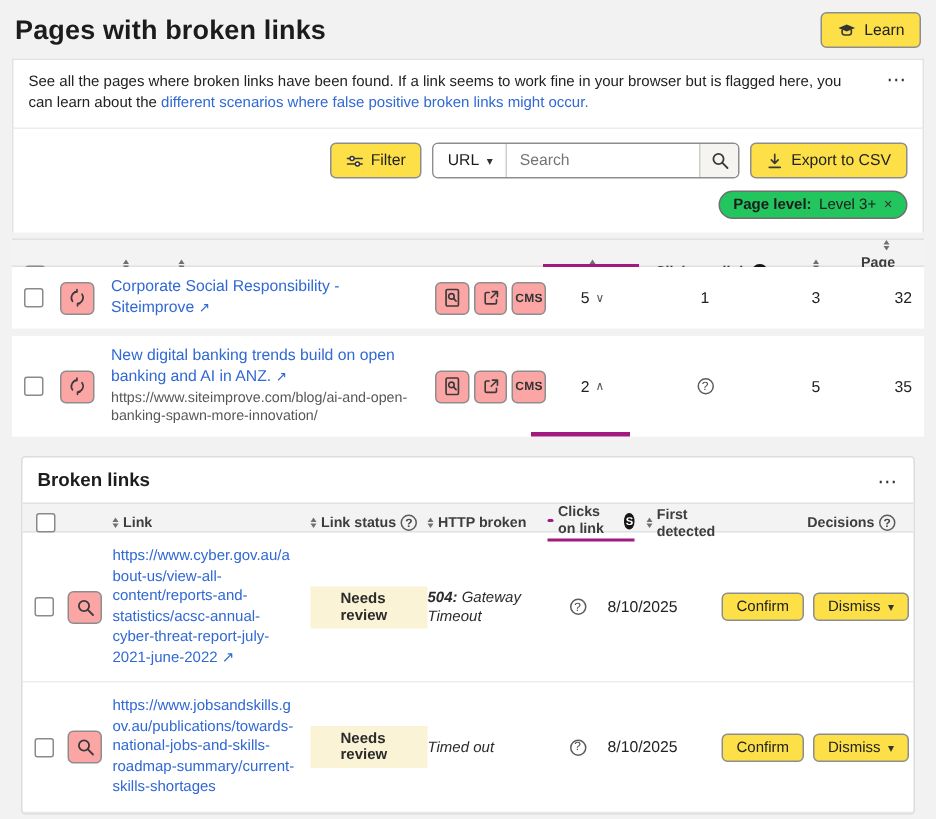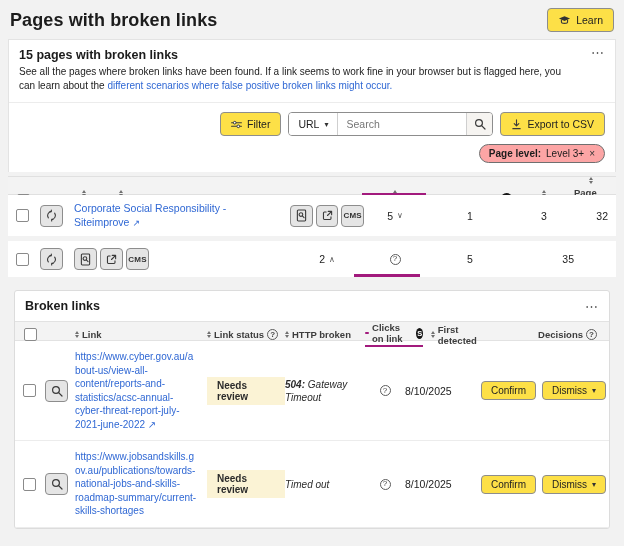--- a/index.html
+++ b/index.html
@@ -32,21 +32,21 @@
   .summary .s-desc a{color:var(--link);cursor:pointer;}
   .dots{position:absolute;top:6px;right:10px;background:none;border:none;font-size:13px;letter-spacing:1px;color:#333;cursor:pointer;line-height:1;font-family:inherit;}
 
   .controls{display:flex;justify-content:flex-end;align-items:center;gap:7px;padding:9px 10px 8px 10px;}
   .searchgroup{display:flex;align-items:stretch;border:1px solid var(--btnborder);border-radius:4px;overflow:hidden;background:#fff;}
   .scope{display:flex;align-items:center;gap:5px;padding:0 9px;font-size:10.5px;border-right:1px solid #cfcfcf;cursor:pointer;background:#fff;}
   .scope .caret{font-size:8px;color:#333;}
   .searchinput{border:none;outline:none;font-size:10.5px;padding:5px 8px;width:128px;font-family:inherit;color:#333;}
   .searchbtn{display:flex;align-items:center;justify-content:center;width:26px;background:#f6f4f1;border:none;border-left:1px solid #cfcfcf;cursor:pointer;}
   .pillrow{display:flex;justify-content:flex-end;padding:0 10px 9px 10px;}
-  .pill{display:inline-flex;align-items:center;gap:5px;border:1px solid #6f6f6f;border-radius:11px;padding:3px 9px;font-size:10px;background:#fca5a5;cursor:pointer;}
+  .pill{display:inline-flex;align-items:center;gap:5px;border:1px solid #6f6f6f;border-radius:11px;padding:3px 9px;font-size:10px;background:#22c55e;cursor:pointer;}
   .pill b{font-weight:bold;}
   .pill .x{font-size:10px;color:#333;cursor:pointer;}
 
   
   .pgrid{display:grid;grid-template-columns:24px 34px 216px 74px 62px 88px 60px 34px;align-items:center;}
   .thead{margin:4px 8px 0 8px;background:var(--headbg);border-top:1px solid #e0e0e0;border-bottom:1px solid #e0e0e0;height:19px;padding:0 8px;position:relative;font-size:9.5px;color:#3d3d3d;}
   .thead .hcell{display:flex;align-items:center;gap:3px;font-weight:bold;flex-direction:column;}
   .thead::after{content:"";position:absolute;left:354px;bottom:-1px;width:64px;height:2px;background:var(--accent);}
   .titleurl-heads{display:flex;gap:18px;}
   .ha-right{justify-content:flex-end;}
@@ -55,42 +55,42 @@
   .sortdash{width:6px;height:2px;background:var(--accent);border-radius:1px;}
   .sorticon{display:inline-flex;flex-direction:column;gap:1px;align-items:center;}
   .sorticon i{display:block;width:0;height:0;border-left:2.5px solid transparent;border-right:2.5px solid transparent;}
   .sorticon .up{border-bottom:3px solid #6f6f6f;}
   .sorticon .dn{border-top:3px solid #6f6f6f;}
 
   .prow{margin:0 8px;background:#fff;padding:7px 8px;position:relative;}
   .prow + .prow{margin-top:5px;}
   .row-expanded::after{content:"";position:absolute;left:346px;bottom:0;width:66px;height:3px;background:var(--accent);}
   .cb{width:13px;height:13px;border:1px solid #8a8a8a;border-radius:2px;background:#fff;cursor:pointer;}
-  .iconbtn{display:inline-flex;align-items:center;justify-content:center;width:23px;height:22px;background:#e5e5e5;border:1px solid var(--btnborder);border-radius:4px;cursor:pointer;}
+  .iconbtn{display:inline-flex;align-items:center;justify-content:center;width:23px;height:22px;background:#fca5a5;border:1px solid var(--btnborder);border-radius:4px;cursor:pointer;}
   .titlecell{padding-right:10px;}
   .titlecell .tlink{color:var(--link);font-size:10.5px;line-height:1.3;text-decoration:none;cursor:pointer;}
   .titlecell .ext{color:var(--link);font-size:9px;margin-left:3px;}
   .titlecell .turl{color:#585858;font-size:9.5px;line-height:1.3;margin-top:1px;overflow-wrap:anywhere;}
   .iconscell{display:flex;gap:3px;}
   .cmsbtn{font-size:8px;font-weight:bold;color:#333;letter-spacing:.2px;}
   .numcell{font-size:10.5px;color:#222;display:flex;align-items:center;}
   .chev{font-size:8px;color:#555;margin-left:4px;}
   .qicon{display:inline-flex;align-items:center;justify-content:center;width:11px;height:11px;border:1px solid #5c5c5c;border-radius:50%;font-size:8px;color:#444;line-height:1;}
   .sbadge{display:inline-flex;align-items:center;justify-content:center;width:11px;height:11px;background:#151515;color:#fff;border-radius:50%;font-size:7.5px;font-weight:bold;line-height:1;}
 
   
   .blcard{margin:13px 14px 0 14px;background:#fff;border:1px solid #dcdcdc;border-radius:3px;overflow:hidden;}
   .blhead{display:flex;justify-content:space-between;align-items:center;padding:8px 10px;}
   .blhead .bltitle{font-size:12.5px;font-weight:bold;}
   .blgrid{display:grid;grid-template-columns:22px 30px 132px 78px 80px 40px 76px 1fr;align-items:center;}
   .blthead{background:var(--headbg);border-top:1px solid #e2e2e2;border-bottom:1px solid #e2e2e2;height:20px;padding:0 8px;font-size:9.5px;color:#3d3d3d;}
   .blthead .hcell{display:flex;align-items:center;gap:3px;font-weight:bold;}
   .blrow{padding:9px 8px;border-bottom:1px solid #ececec;align-items:center;}
   .bllink{color:var(--link);font-size:10px;line-height:1.35;overflow-wrap:anywhere;padding-right:10px;text-decoration:none;cursor:pointer;display:block;}
-  .statuschip{display:inline-block;background:var(--warnbg);font-weight:bold;font-size:10px;padding:3px 10px;color:#2b2b2b;}
+  .statuschip{display:inline-block;background:var(--warnbg);font-weight:bold;font-size:10px;padding:3px 20px;color:#2b2b2b;}
   .httpcell{font-size:10px;line-height:1.3;color:#2b2b2b;padding-right:8px;font-style:italic;}
   .httpcell b{font-weight:bold;}
   .centercell{display:flex;justify-content:center;}
   .detcell{font-size:10.5px;color:#222;}
   .decisions{display:flex;justify-content:flex-end;gap:6px;padding-right:4px;}
   .caret{font-size:8px;color:#333;}
 </style>
 </head>
 <body>
 
@@ -102,21 +102,20 @@
           <path d="M7 1 1 3.5 7 6l6-2.5z" fill="#333" stroke="none"></path>
           <path class="icon" d="M3.7 5v2.1c0 .8 1.5 1.5 3.3 1.5s3.3-.7 3.3-1.5V5"></path>
         </svg>
     </span>
     <span>Learn</span>
   </button>
 </div>
 
 <div class="card1">
   <div class="summary">
-    <div class="s-title">15 pages with broken links</div>
     <div class="s-desc"><span>See all the pages where broken links have been found. If a link seems to work fine in your browser but is flagged here, you can learn about the </span><a>different scenarios where false positive broken links might occur.</a></div>
     <button class="dots">⋯</button>
   </div>
   <div class="controls">
     <button class="btn">
       <span>
         <svg width="11" height="9" viewBox="0 0 12 10">
             <path class="icon" d="M0.5 3h11M0.5 7h11"></path>
             <circle cx="4" cy="3" r="1.5" fill="#fff" stroke="#333" stroke-width="1.1"></circle>
             <circle cx="8" cy="7" r="1.5" fill="#fff" stroke="#333" stroke-width="1.1"></circle>
@@ -250,20 +249,24 @@
 
 <div class="prow pgrid row-expanded">
   <span class="cb"></span>
   <span><button class="iconbtn">
     <span>
           <svg width="13" height="13" viewBox="0 0 14 14">
             <path class="icon" d="M3.6 9.6A4.3 4.3 0 0 1 6.8 2.8M10.4 4.4a4.3 4.3 0 0 1-3.2 6.8M6.8 1.2v1.6h-1.6M7.2 12.8v-1.6h1.6"></path>
           </svg>
         </span>
   </button></span>
+  <span class="titlecell">
+    <a class="tlink"><span>New digital banking trends build on open banking and AI in ANZ.</span><span class="ext">↗</span></a>
+    <div class="turl">https://www.siteimprove.com/blog/ai-and-open-banking-spawn-more-innovation/</div>
+  </span>
   <span class="iconscell">
     <button class="iconbtn">
         <span>
           <svg width="11" height="13" viewBox="0 0 12 14">
             <rect class="icon" x="1.5" y="1" width="9" height="12" rx="1"></rect>
             <circle class="icon" cx="5.4" cy="6" r="2"></circle>
             <path class="icon" d="M6.9 7.5l1.9 1.9"></path>
           </svg>
         </span>
       </button>

